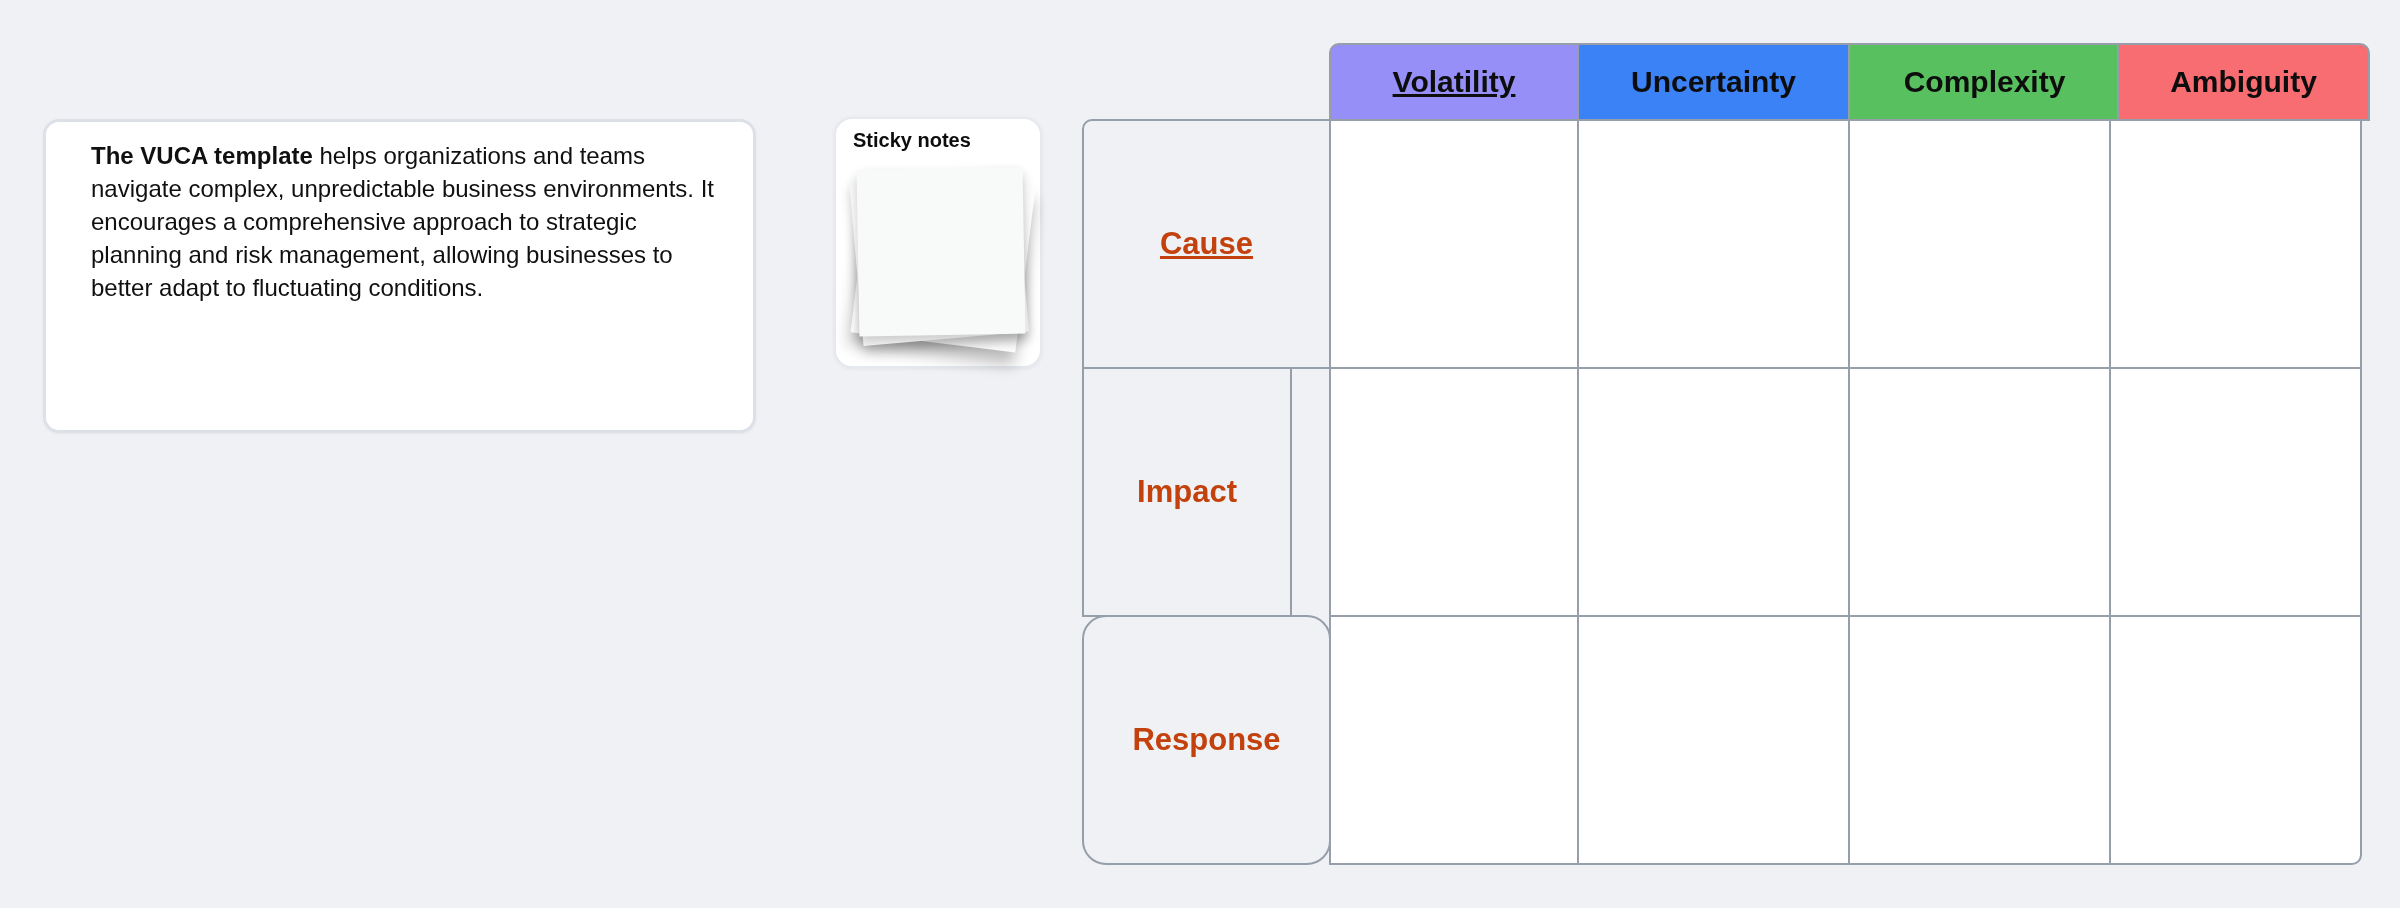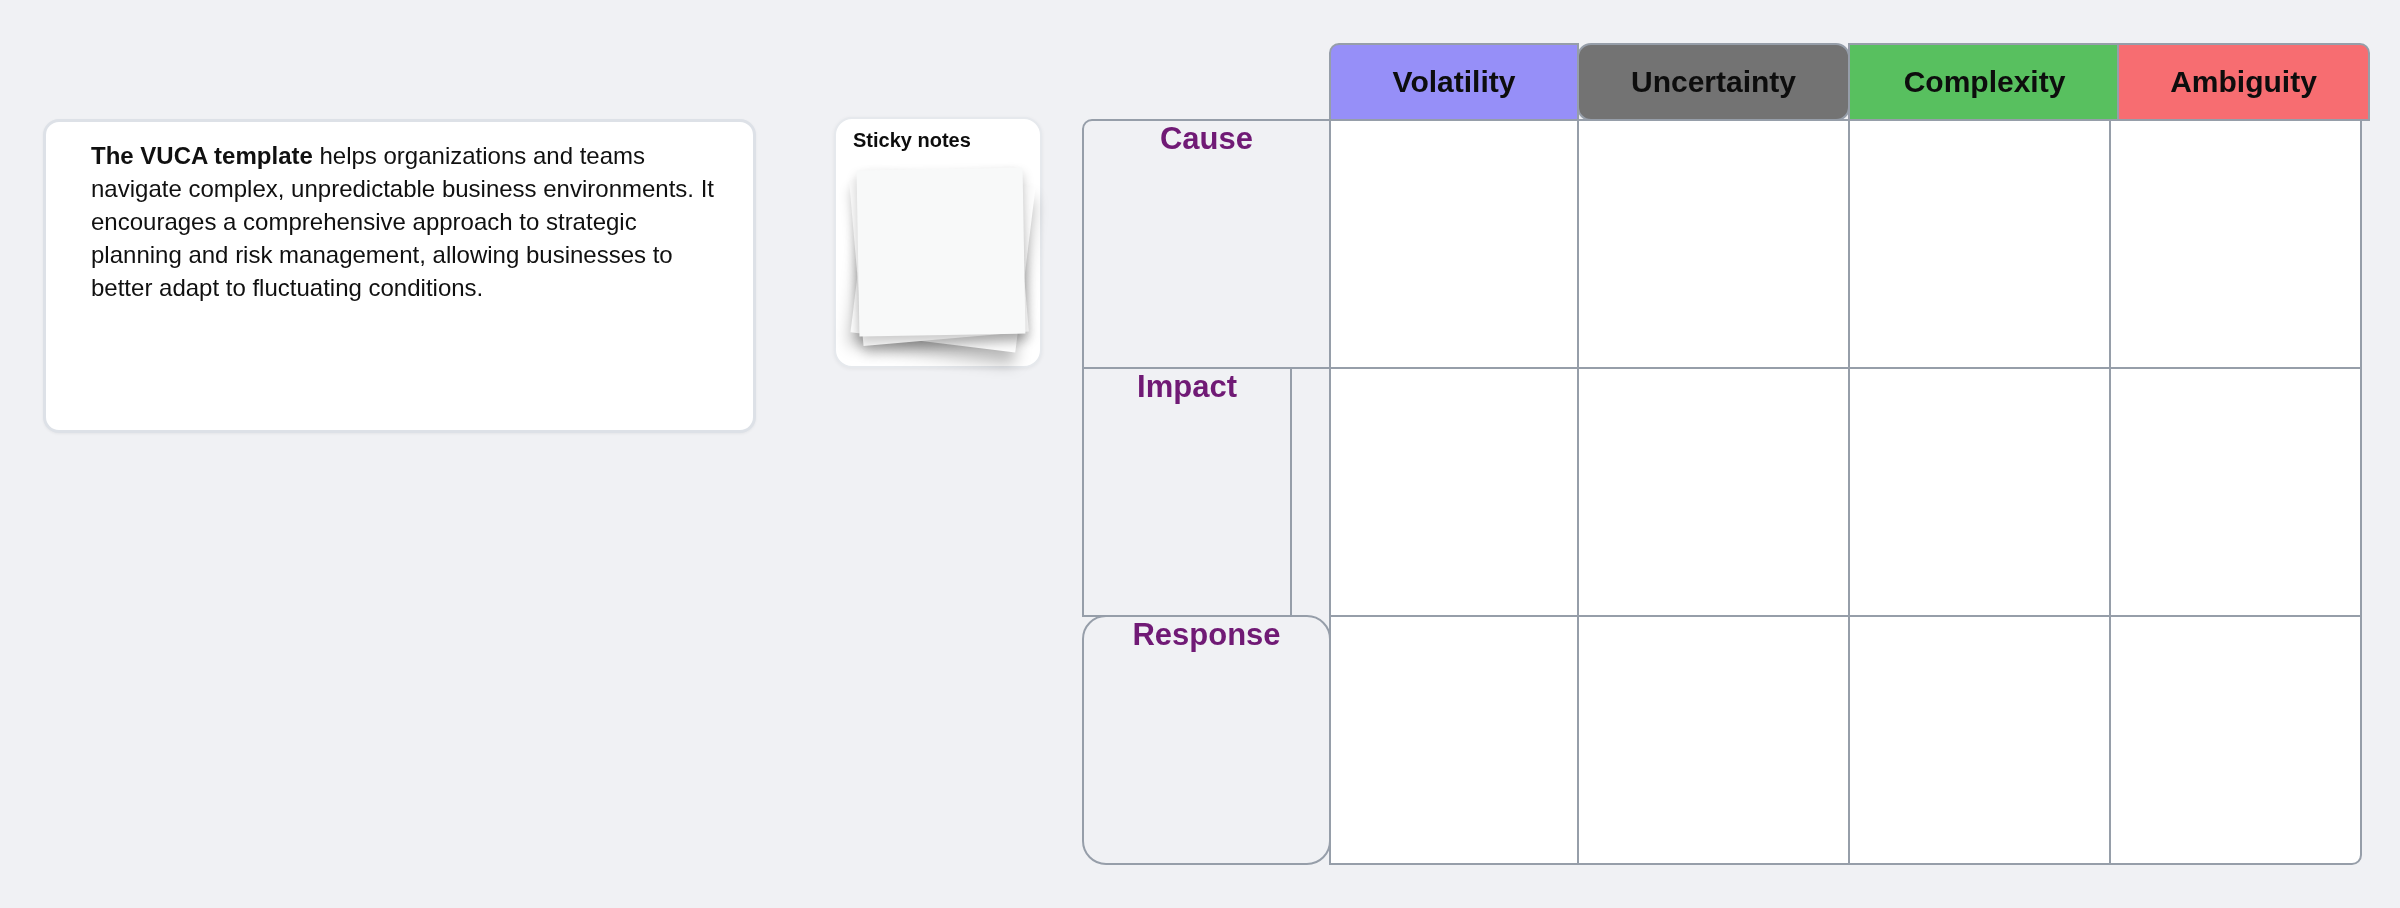--- a/index.html
+++ b/index.html
@@ -55,28 +55,28 @@
     box-shadow:0 6px 12px rgba(0,0,0,.20);}
 
   
   .cell{
     position:absolute;box-sizing:border-box;
     border:2px solid var(--line);
     background:#ffffff;
   }
   .cell.rowhead{
     background:#f0f1f4;
-    display:flex;justify-content:center;
-    font-size:31px;font-weight:700;color:#701a75;
+    display:flex;align-items:center;justify-content:center;
+    font-size:31px;font-weight:700;color:#c2410c;
   }
   .cell.colhead{
     display:flex;align-items:center;justify-content:center;
     font-size:30px;font-weight:700;color:#0d0d0d;
   }
-  .r-tl{border-top-left-radius:10px;}
+  .r-tl{border-top-left-radius:10px;text-decoration:underline;}
   .r-tr{border-top-right-radius:10px;}
   .r-bl{border-bottom-left-radius:10px;}
   .r-br{border-bottom-right-radius:10px;}
 </style>
 </head>
 <body>
 
 <div class="info-card">
   <p><b>The VUCA template</b><span> helps organizations and teams navigate complex, unpredictable business environments. It encourages a comprehensive approach to strategic planning and risk management, allowing businesses to better adapt to fluctuating conditions.</span></p>
 </div>
@@ -84,21 +84,21 @@
 <div class="sticky-card">
   <div class="label">Sticky notes</div>
   <div class="note n3"></div>
   <div class="note n2"></div>
   <div class="note n1"></div>
 </div>
 
 <div class="cell colhead r-tl" style="left: 1329px; top: 43px; width: 250px; height: 78px; background: rgb(150, 143, 248);">
   <span>Volatility</span>
 </div>
-<div class="cell colhead" style="left: 1577px; top: 43px; width: 273px; height: 78px; background: #737373; border-radius: 14px;">
+<div class="cell colhead" style="left: 1577px; top: 43px; width: 273px; height: 78px; background: #3b82f6;">
   <span>Uncertainty</span>
 </div>
 <div class="cell colhead" style="left: 1848px; top: 43px; width: 273px; height: 78px; background: rgb(88, 192, 95);">
   <span>Complexity</span>
 </div>
 <div class="cell colhead r-tr" style="left: 2109px; top: 43px; width: 253px; height: 78px; background: rgb(247, 109, 113); margin-left: 8px;">
   <span>Ambiguity</span>
 </div>
 
 <div class="cell rowhead r-tl" style="left:1082px;top:119px;width:249px;height:250px;">

